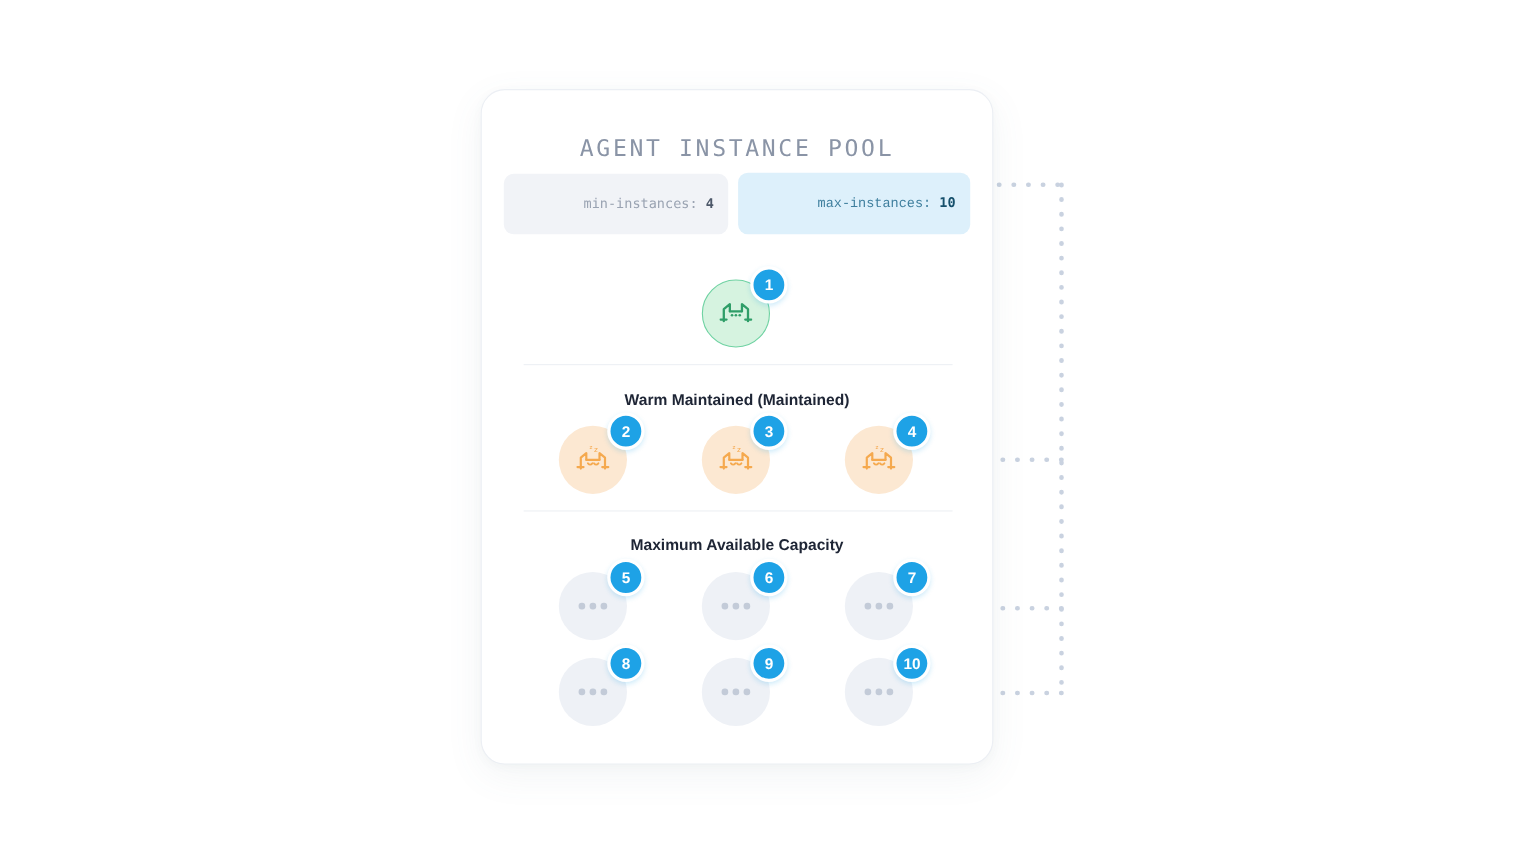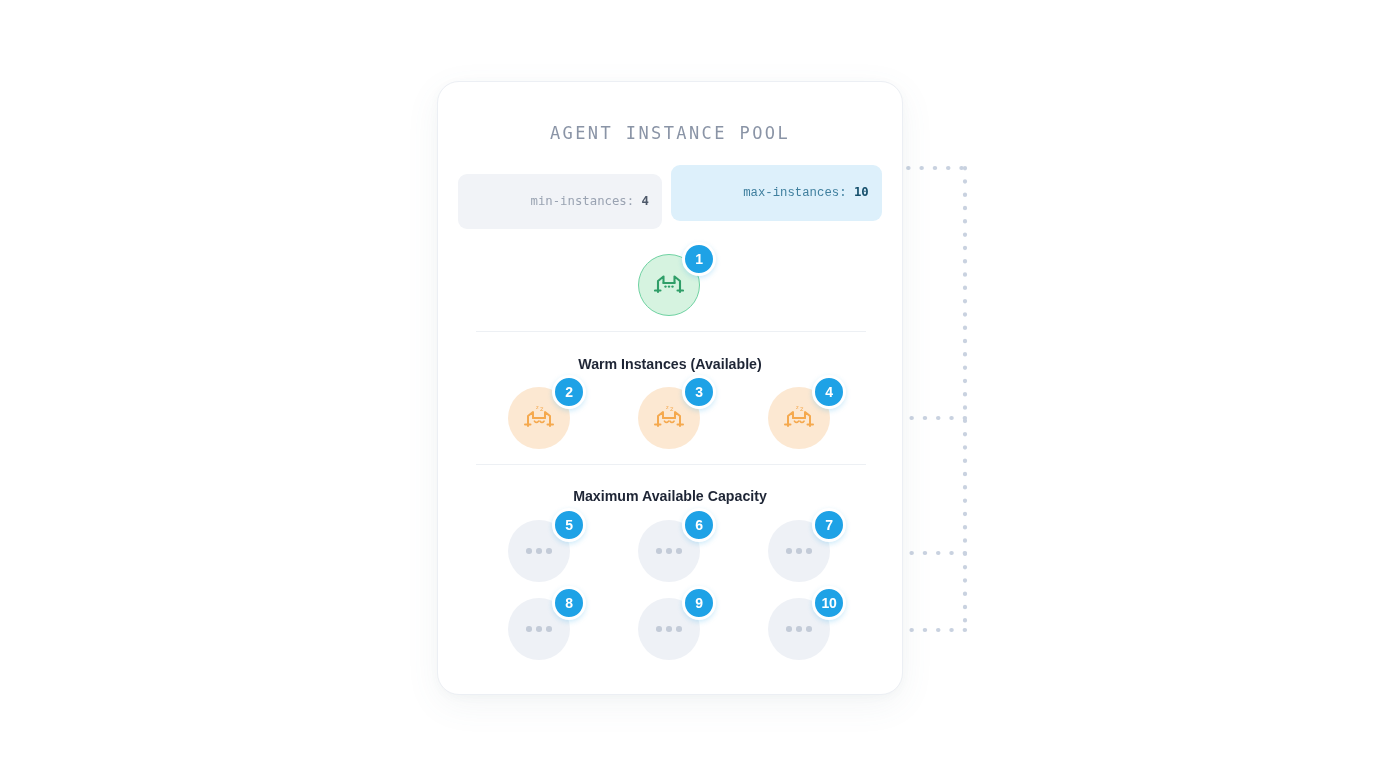--- a/index.html
+++ b/index.html
@@ -40,21 +40,21 @@
                 0 2px 8px rgba(100,116,139,0.04);
     z-index: 3;
   }
 
   .card-title {
     position: absolute;
     top: 41px;
     left: 0; right: 0;
     text-align: center;
     font-family: "DejaVu Sans Mono", "Liberation Mono", monospace;
-    font-size: 17px;
+    font-size: 21px;
     letter-spacing: 2.4px;
     color: #8a94a6;
     font-weight: 400;
   }
 
   .chips {
     position: absolute;
     top: 75px;
     left: 0; right: 0;
     display: flex;
@@ -65,21 +65,21 @@
   .chip {
     font-family: "DejaVu Sans Mono", "Liberation Mono", monospace;
     font-size: 12.3px;
     padding: 6px 13px 7px 13px;
     border-radius: 9px;
     white-space: pre;
     line-height: 1.15;
   }
   .chip .k { color: #9aa3b2; }
   .chip .v { font-weight: 700; color: #4d5869; }
-  .chip.min { background: #f1f3f7; margin-top: 17px; }
+  .chip.min { background: #f1f3f7; }
   .chip.max { background: #ddf0fb; }
   .chip.max .k { color: #3f7f9e; font-family: Liberation Mono, monospace; }
   .chip.max .v { color: #16506c; font-weight: 700; }
 
   .section-label {
     position: absolute;
     left: 0; right: 0;
     text-align: center;
     font-size: 14.2px;
     font-weight: 700;
@@ -223,21 +223,21 @@
             <circle cx="18.5" cy="13.6" r="1.2" fill="#2f9e68"></circle>
             <path d="M1 17.5 L6.5 17.5 M23.5 17.5 L29 17.5" stroke="#2f9e68" stroke-width="2.1" stroke-linecap="round"></path>
           </svg>
         </div>
         <div class="badge">1</div>
       </div>
     </div>
 
     <div class="divider" id="div-1"></div>
 
-    <div class="section-label" id="lbl-warm">Warm Instances (Available)</div>
+    <div class="section-label" id="lbl-warm">Warm Maintained (Maintained)</div>
 
     <div class="row" id="row-warm">
       <div class="slot">
         <div class="disc warm">
           <svg class="cat" width="32" height="28" viewBox="0 0 32 28">
             <text x="17" y="7" font-family="DejaVu Sans, sans-serif" font-size="6.5" fill="#f5a94e">z</text>
             <text x="13" y="4.5" font-family="DejaVu Sans, sans-serif" font-size="5" fill="#f5a94e">z</text>
             <path d="M5 22 L5 12 L10 8 L10 14 M27 22 L27 12 L22 8 L22 14" stroke="#f5a94e" stroke-width="2" fill="none" stroke-linecap="round" stroke-linejoin="round"></path>
             <path d="M10 14 L22 14" stroke="#f5a94e" stroke-width="2" stroke-linecap="round"></path>
             <path d="M11.5 17.2 q2 2.4 4 0" stroke="#f5a94e" stroke-width="1.7" fill="none" stroke-linecap="round"></path>

